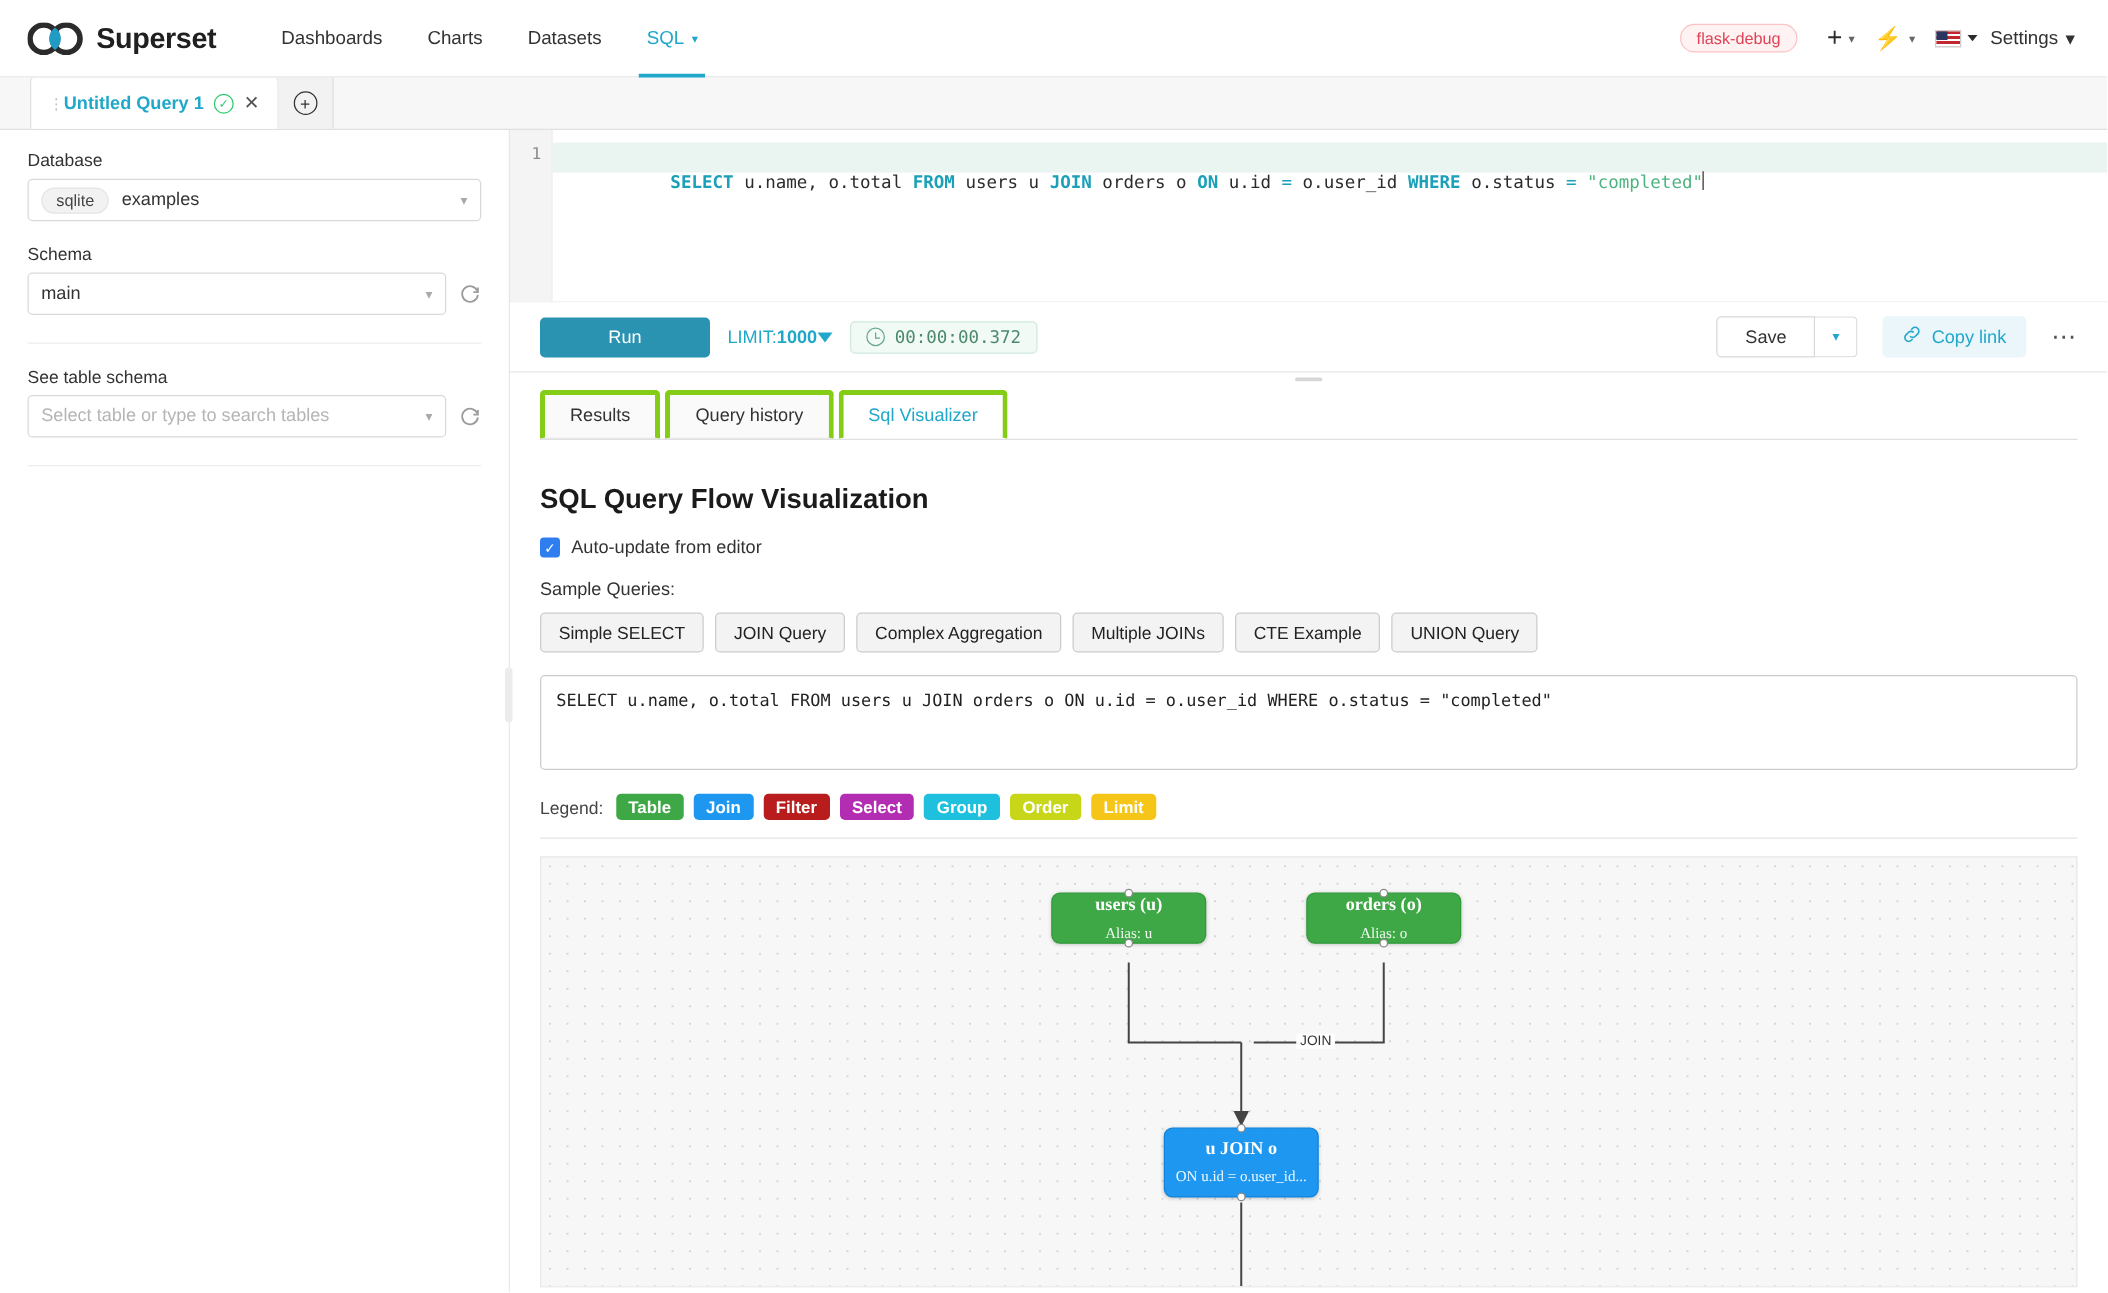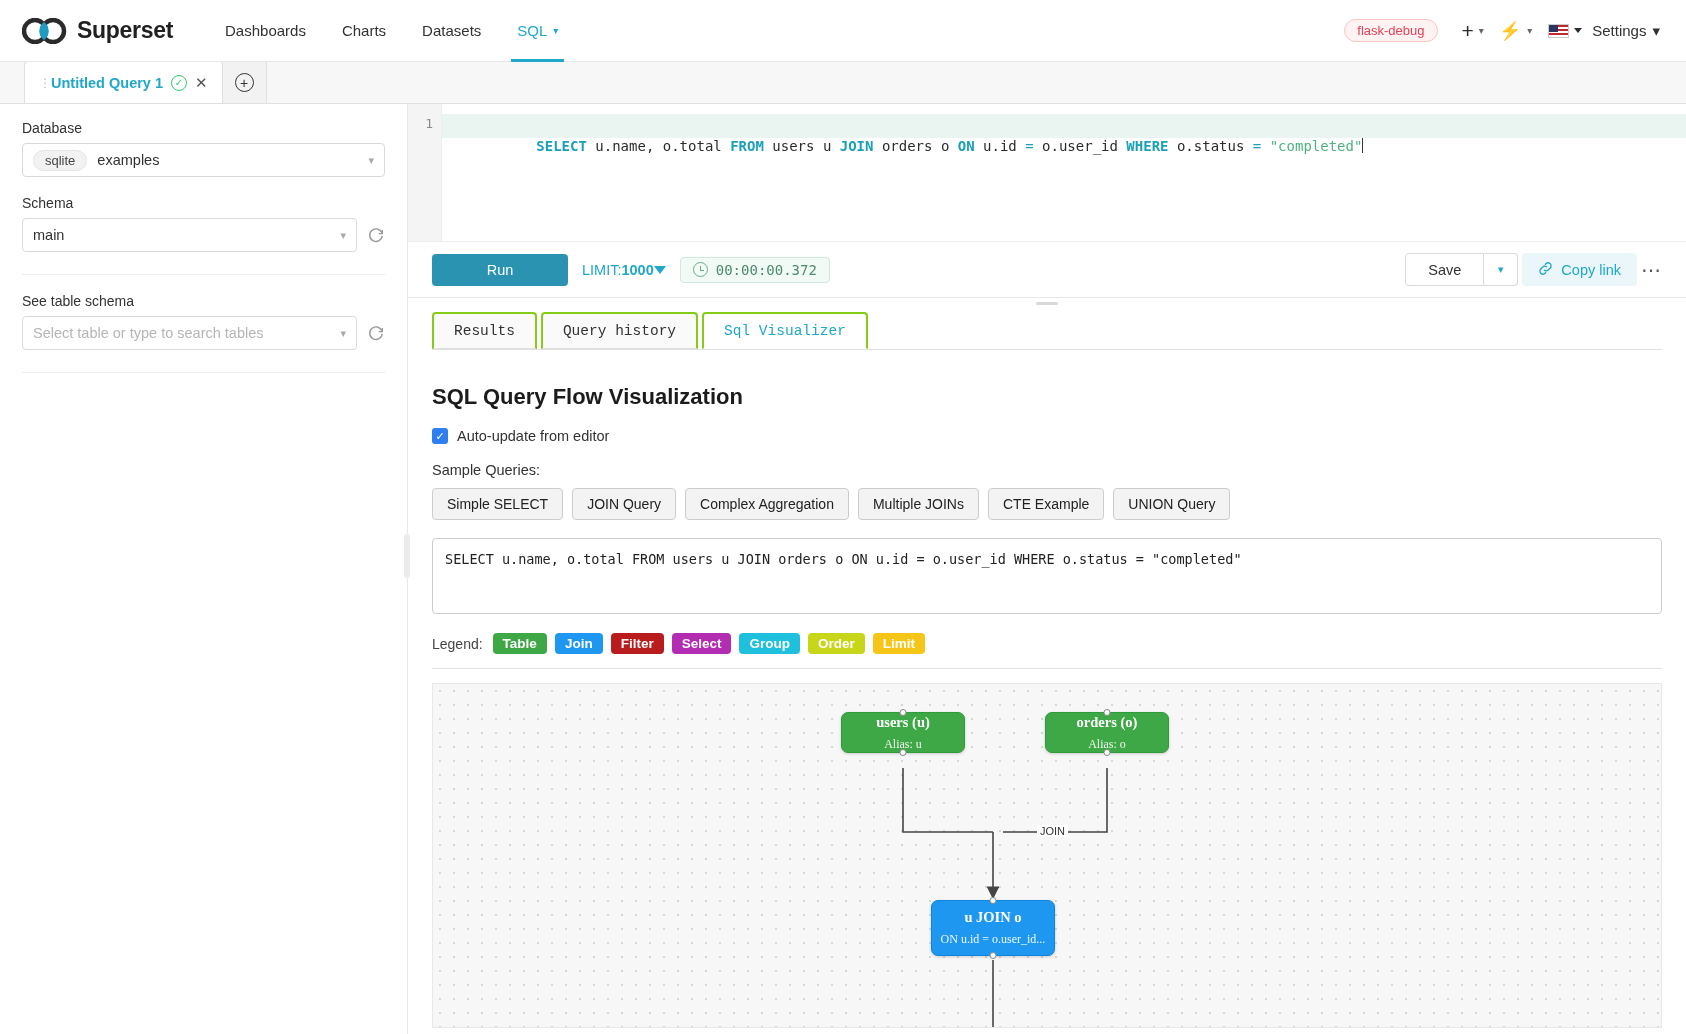--- a/index.html
+++ b/index.html
@@ -132,21 +132,21 @@
   .limit-ctl b{font-weight:bold;}
   .limit-caret{width:0;height:0;border-left:6px solid transparent;border-right:6px solid transparent;border-top:8px solid #20a7c9;}
   .timer{
     display:flex;align-items:center;gap:8px;border:1px solid #cfe9de;background:#f2faf6;
     border-radius:4px;padding:4px 12px;color:#4b8a6f;font-size:14px;
     font-family:"DejaVu Sans Mono", monospace;
   }
   .clock{width:15px;height:15px;border:1.5px solid #6aaa8c;border-radius:50%;position:relative;}
   .clock:after{content:"";position:absolute;left:6px;top:3px;width:1.4px;height:5px;background:#6aaa8c;}
   .clock:before{content:"";position:absolute;left:6px;top:7px;width:4px;height:1.4px;background:#6aaa8c;}
-  .toolbar-right{margin-left:auto;display:flex;align-items:center;gap:4px;}
+  .toolbar-right{margin-left:auto;display:flex;align-items:center;gap:20px;}
   .save-group{display:flex;height:33px;}
   .btn-save{
     border:1px solid #d9d9d9;background:#fff;border-radius:4px 0 0 4px;
     padding:0 22px;font-size:14.5px;cursor:pointer;font-family:inherit;color:#323232;
   }
   .btn-save-caret{
     border:1px solid #d9d9d9;border-left:none;background:#fff;border-radius:0 4px 4px 0;
     width:34px;display:flex;align-items:center;justify-content:center;color:#20a7c9;font-size:11px;cursor:pointer;
   }
   .btn-copy{
@@ -155,22 +155,22 @@
   }
   .dots{font-size:20px;color:#555;cursor:pointer;letter-spacing:1px;line-height:1;}
   .split-grip{
     position:absolute;left:50%;transform:translateX(-50%);bottom:-8px;
     width:22px;height:3px;background:#d8d8d8;border-radius:2px;
   }
 
   
   .result-tabs{display:flex;gap:0;padding:14px 24px 0;align-items:flex-end;}
   .rtab{
-    padding:9px 20px;border:2px solid #84cc16;background:#fafafa;border-bottom:1px solid #e0e0e0;
-    font-size:14.5px;color:#323232;cursor:pointer;border-radius:4px 4px 0 0;margin-right:4px;font-family:Liberation Mono, monospace;
+    padding:9px 20px;border:4px solid #84cc16;background:#fafafa;border-bottom:1px solid #e0e0e0;
+    font-size:14.5px;color:#323232;cursor:pointer;border-radius:4px 4px 0 0;margin-right:4px;
   }
   .rtab.active{background:#fff;color:#20a7c9;border-bottom-color:#fff;}
   .rtab-rule{border-bottom:1px solid #e0e0e0;margin:0 24px;}
 
   
   .viz{padding:24px 24px 0 24px;overflow:hidden;}
   .viz-title{font-size:22px;font-weight:bold;color:#1b1b1b;margin:10px 0 18px 0;}
   .chk-row{display:flex;align-items:center;gap:9px;margin-bottom:18px;}
   .chk{
     width:16px;height:16px;background:#2f7ef0;border-radius:3px;display:flex;

